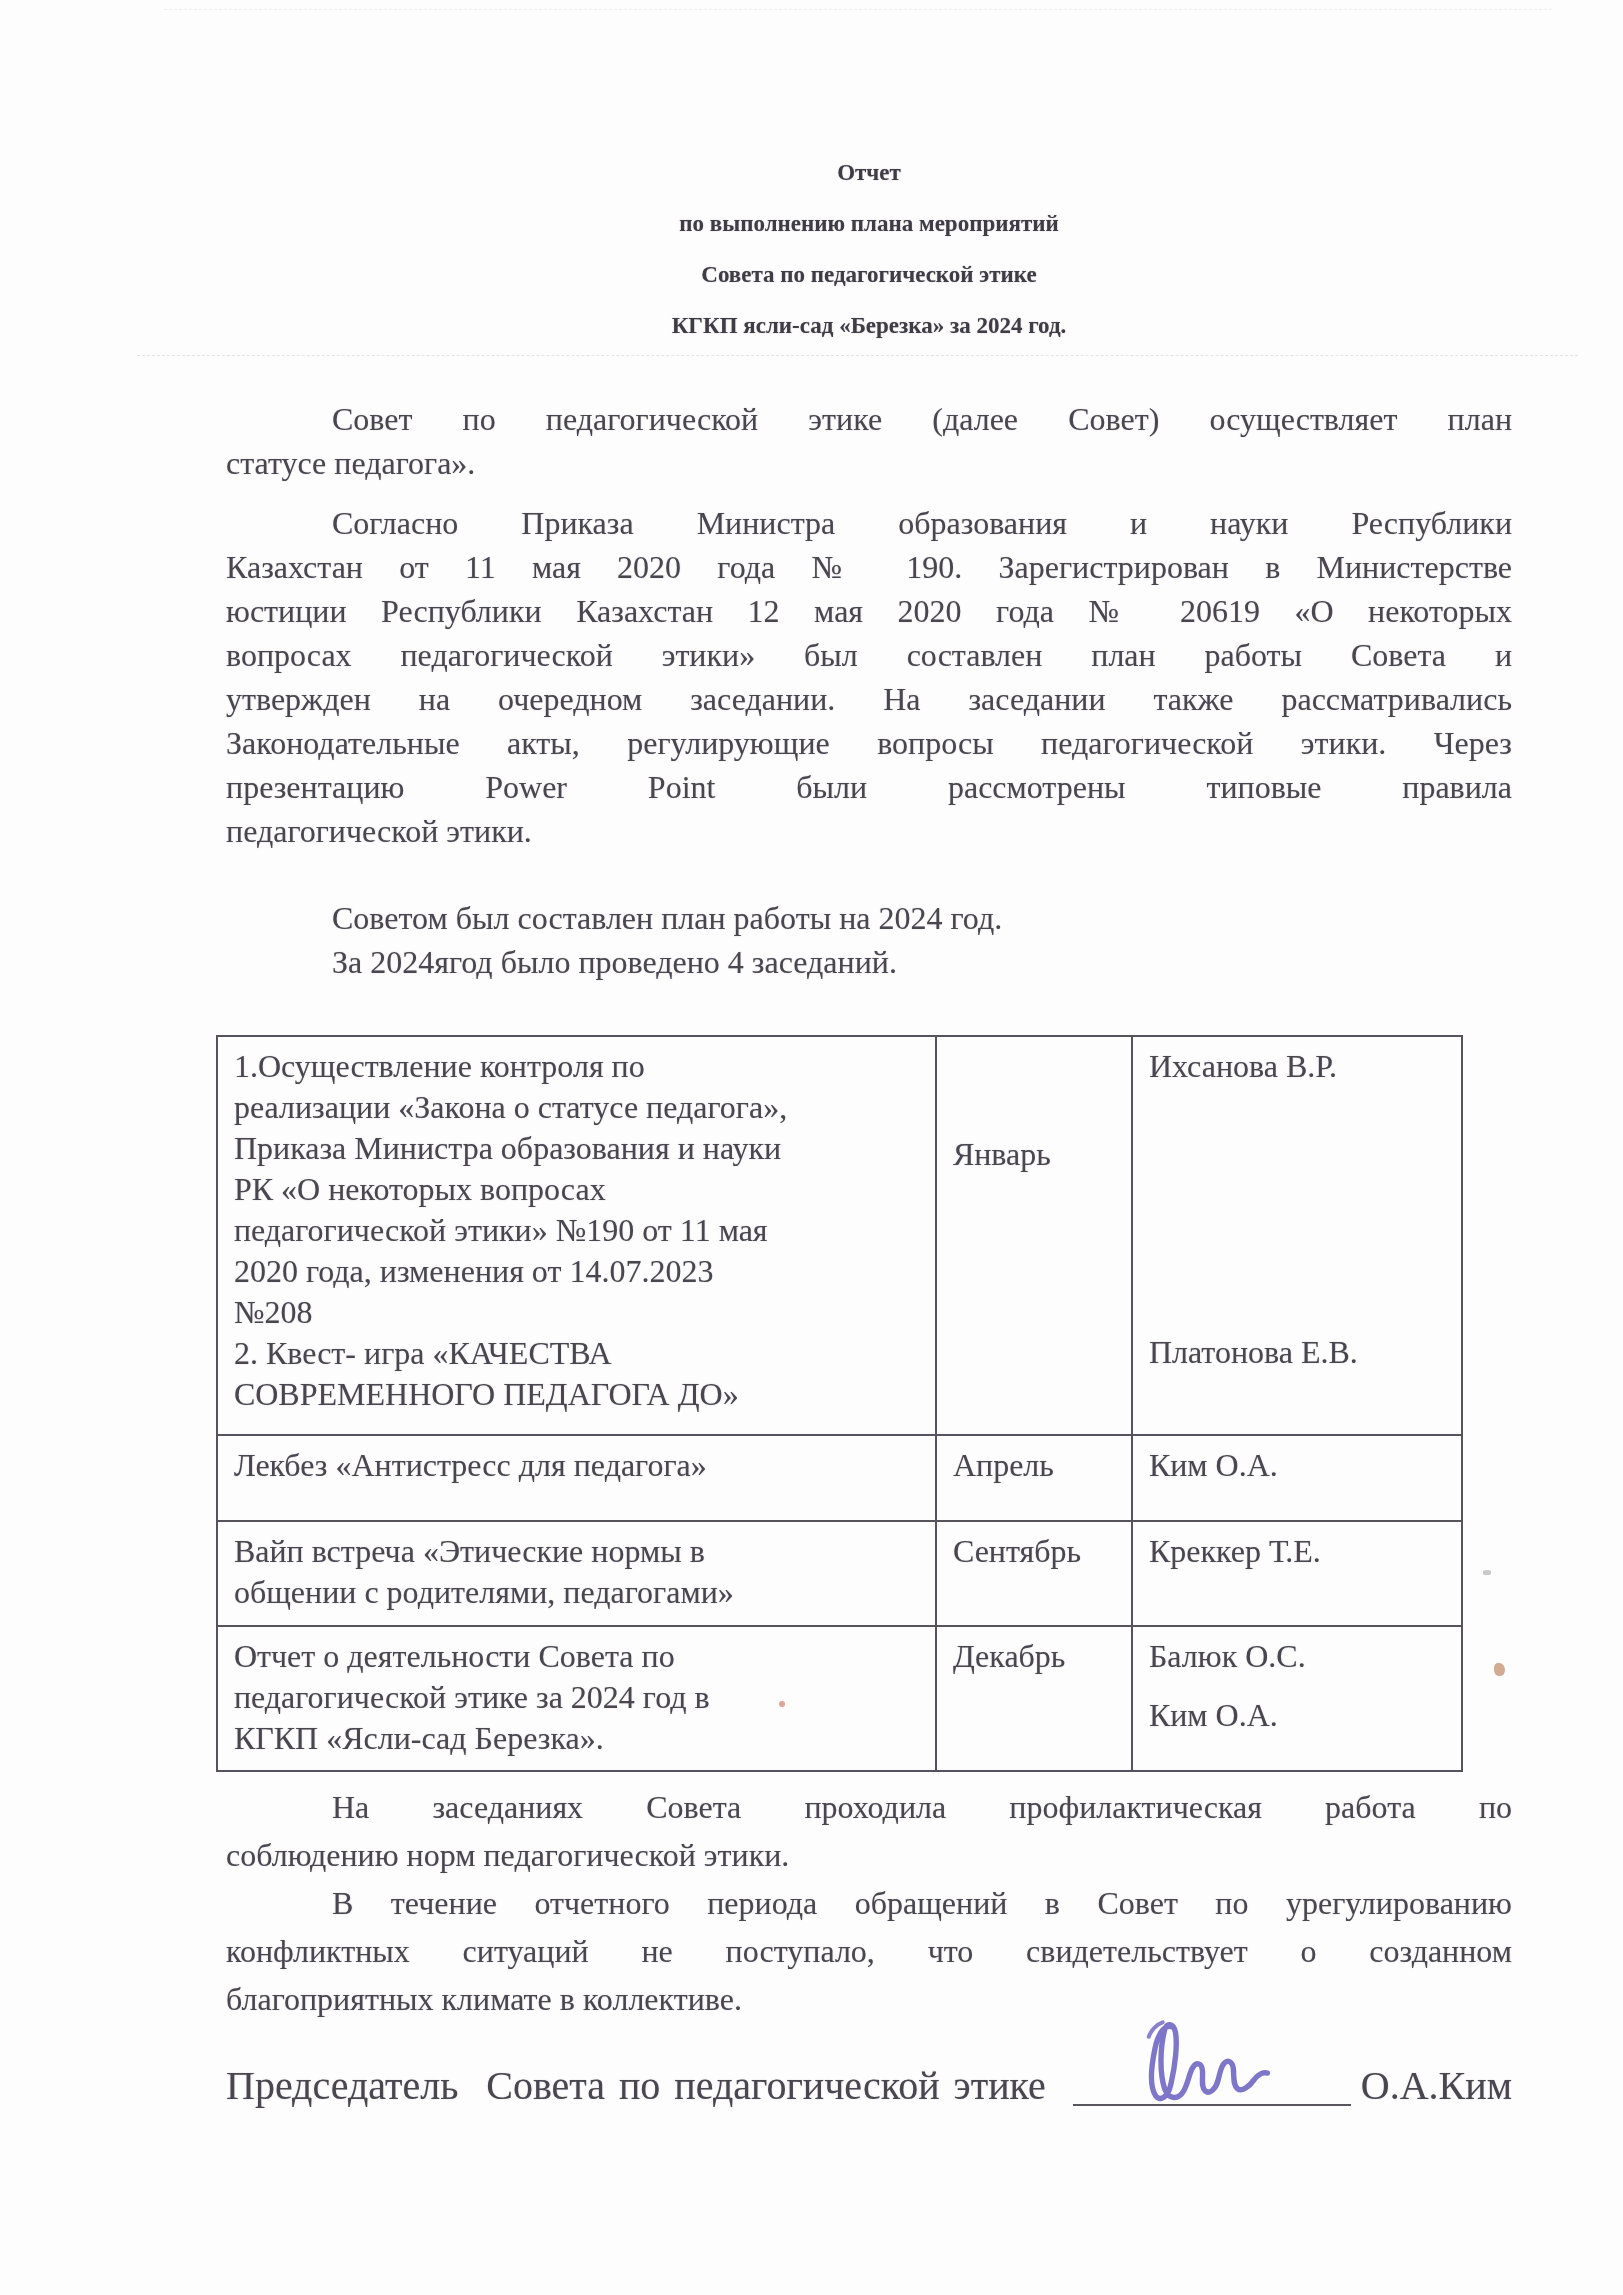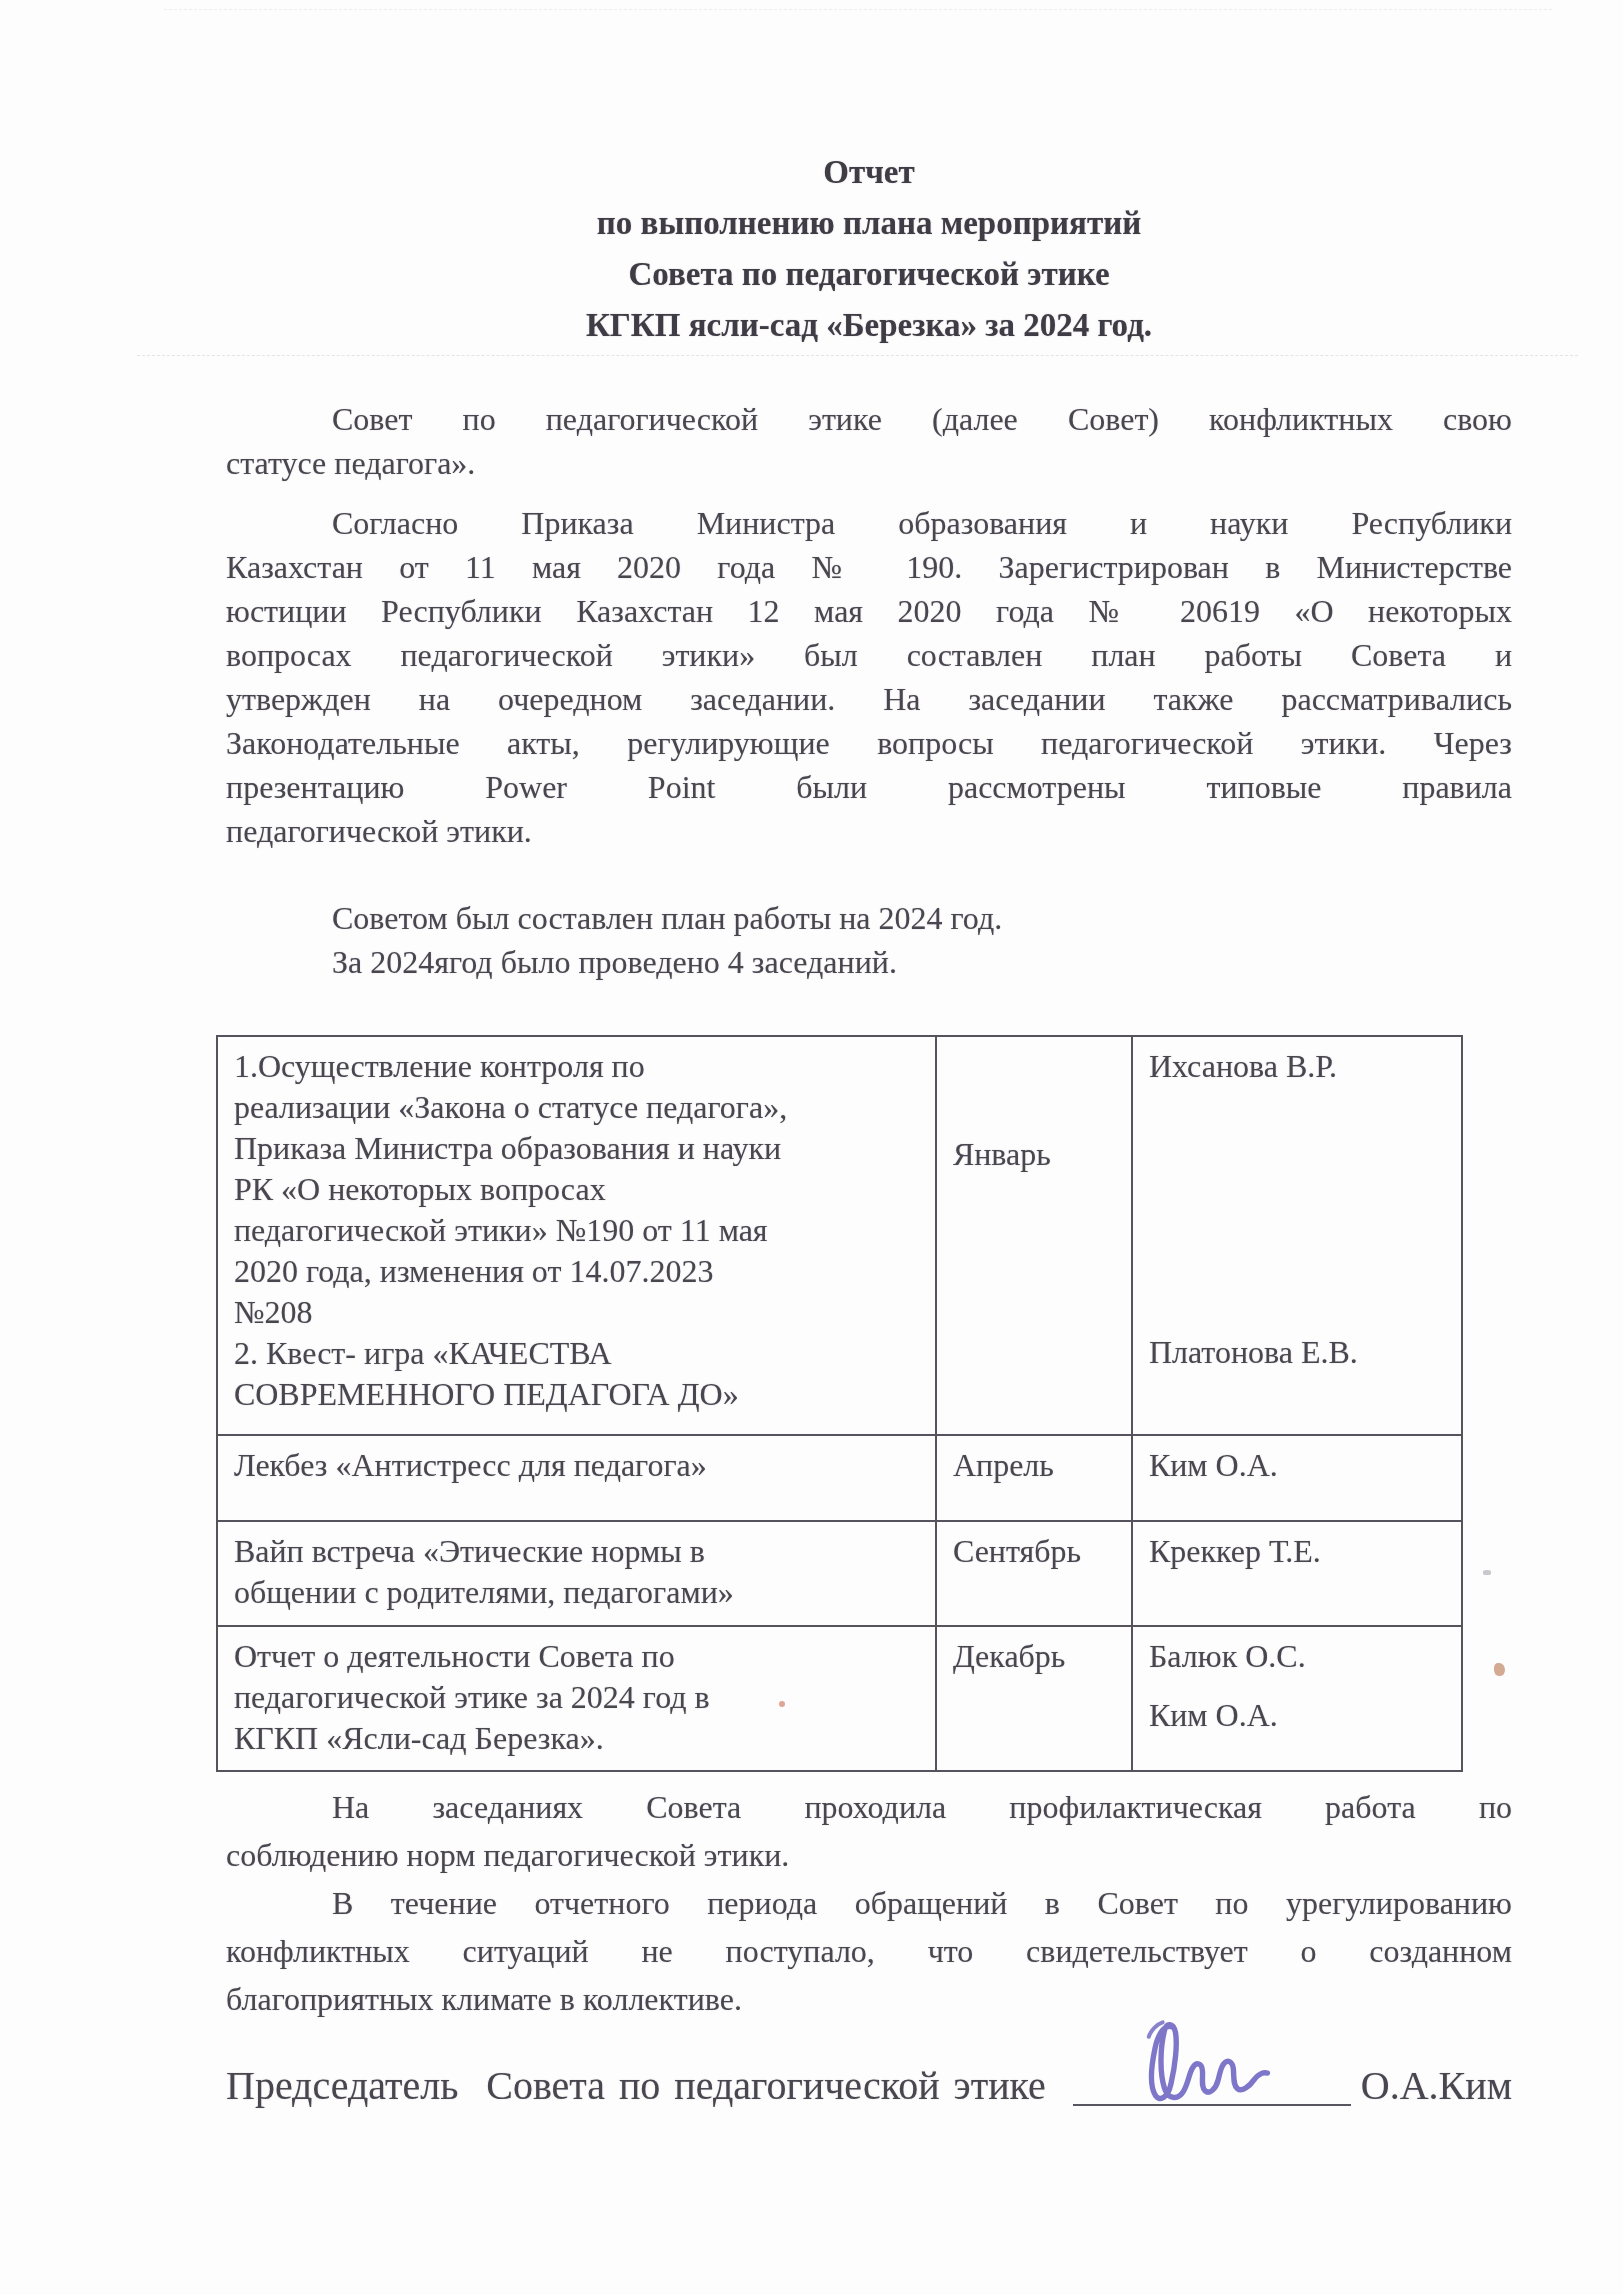--- a/index.html
+++ b/index.html
@@ -15,21 +15,21 @@
   .content {
     position: absolute;
     left: 226px;
     top: 0;
     width: 1286px;
   }
   
   .doc-title {
     margin-top: 147px;
     text-align: center;
-    font-size: 33px;
+    font-size: 23px;
     line-height: 51px;
     font-weight: bold;
     color: #403c46;
     text-shadow: 0 0 1.3px rgba(64,60,70,0.35);
   }
   
   .body-block {
     margin-top: 46px;
     font-size: 32px;
     line-height: 44px;
@@ -133,21 +133,21 @@
   <div class="content">
 
     <div class="doc-title">
         <div class="title-line">Отчет</div>
         <div class="title-line">по выполнению плана мероприятий</div>
         <div class="title-line">Совета по педагогической этике</div>
         <div class="title-line">КГКП ясли-сад «Березка» за 2024 год.</div>
       </div>
 
     <div class="body-block para-indent">
-        <div class="jline">Совет по педагогической этике (далее Совет)  конфликтных свою</div>
+        <div class="jline">Совет по педагогической этике (далее Совет)  осуществляет план</div>
         <div class="jline">статусе педагога».</div>
       </div>
 
     <div class="body-block2 para-indent">
         <div class="jline">Согласно Приказа Министра образования и науки Республики</div>
         <div class="jline">Казахстан от 11 мая 2020 года № 190. Зарегистрирован в Министерстве</div>
         <div class="jline">юстиции Республики Казахстан 12 мая 2020 года № 20619 «О некоторых</div>
         <div class="jline">вопросах педагогической этики» был составлен план работы Совета и</div>
         <div class="jline">утвержден на очередном заседании. На заседании также рассматривались</div>
         <div class="jline">Законодательные акты, регулирующие вопросы педагогической этики. Через</div>

